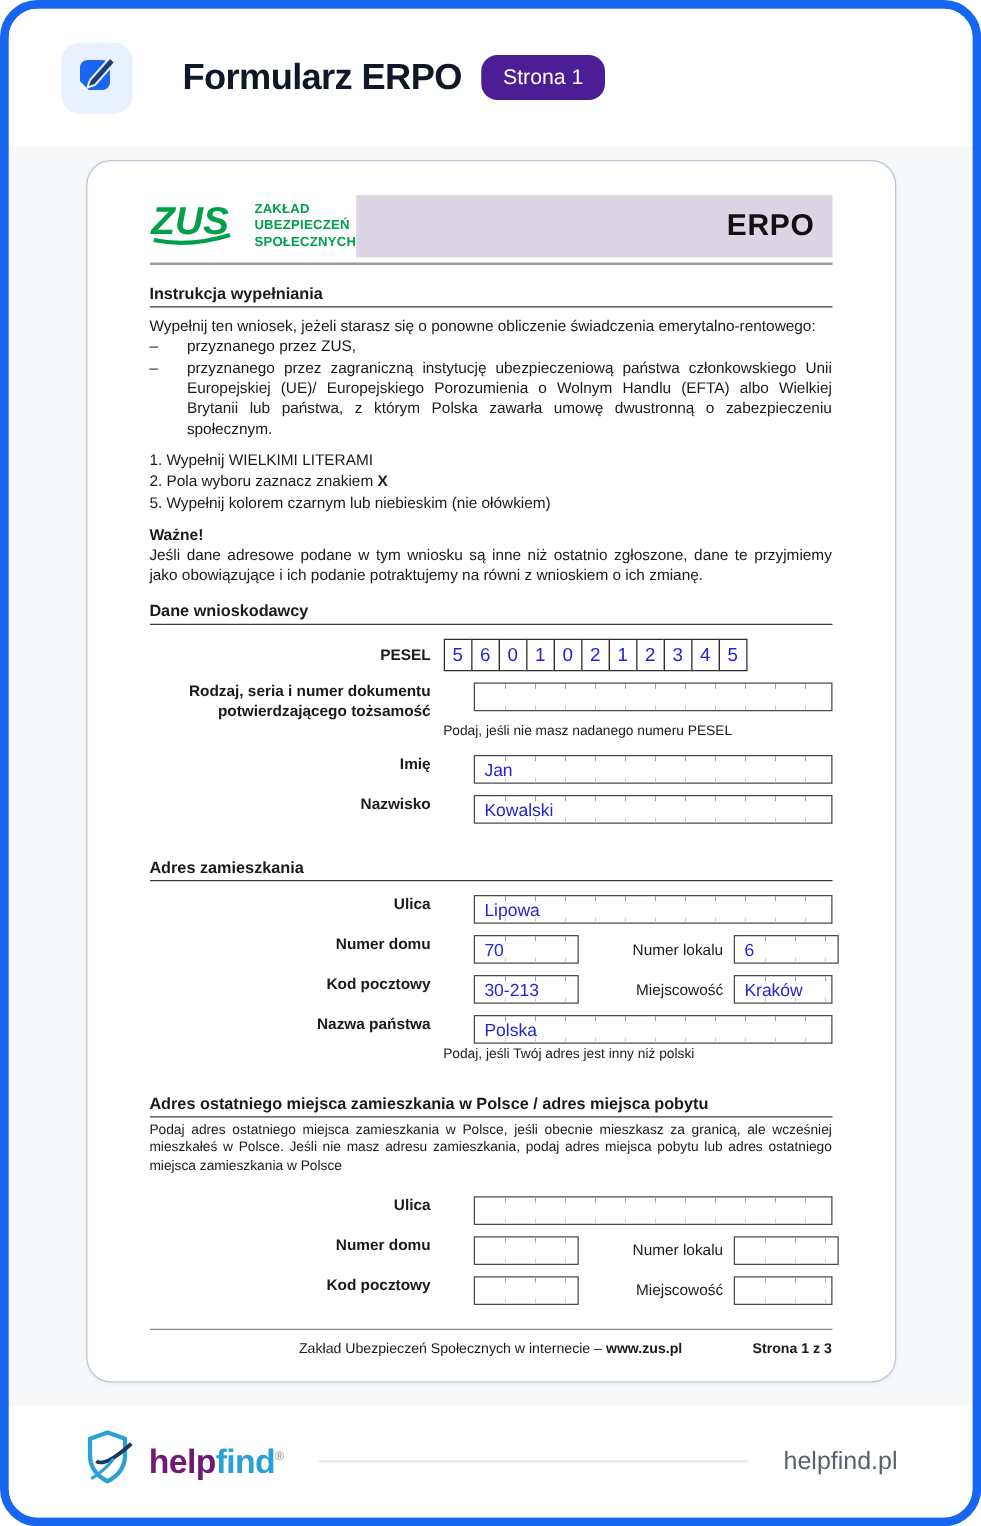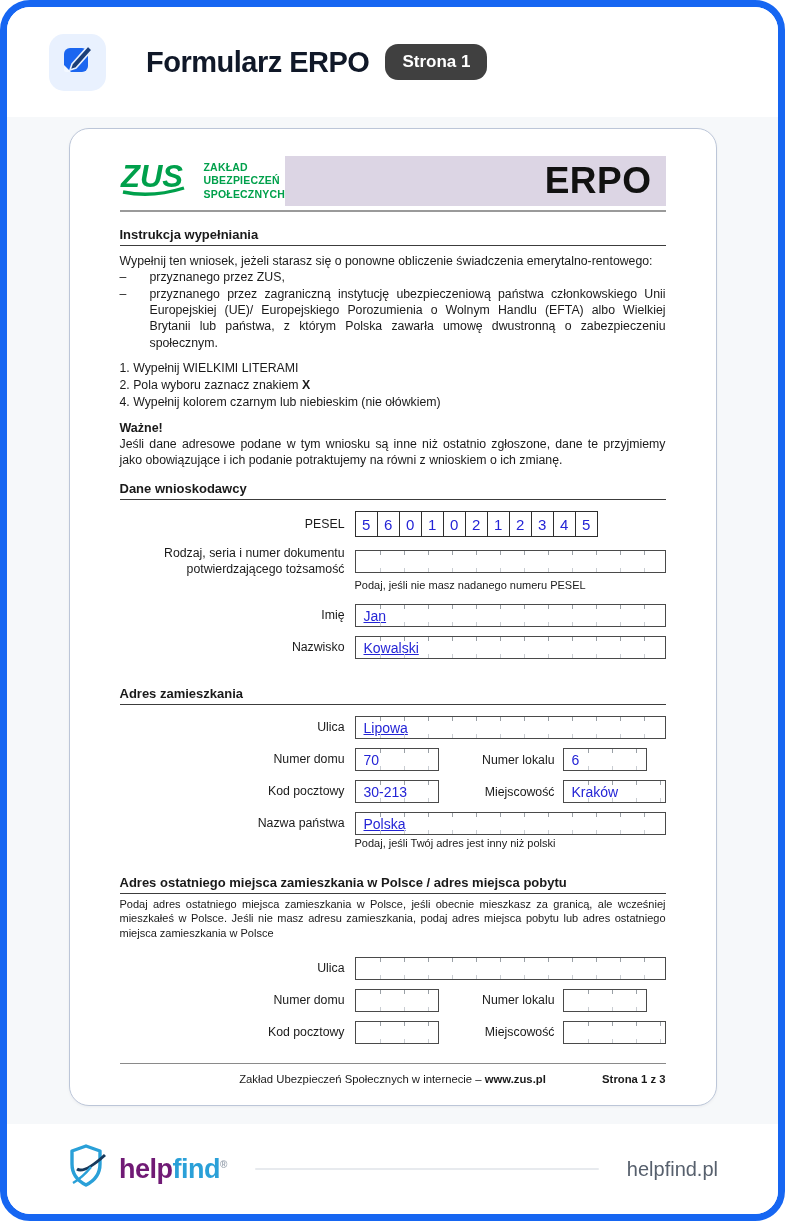--- a/index.html
+++ b/index.html
@@ -7,70 +7,70 @@
   body { font-family:"Liberation Sans", sans-serif; background:#ffffff; }
 
   .frame { width:785px; height:1221px; border:7px solid #1666f2; border-radius:30px;
            background:#ffffff; overflow:hidden; display:flex; flex-direction:column; }
 
   
   .app-header { height:110px; display:flex; align-items:center; padding:0 42px; background:#ffffff; }
   .icon-tile { width:57px; height:57px; border-radius:15px; background:#e9f1fe;
                display:flex; align-items:center; justify-content:center; }
   .app-title { font-size:29px; font-weight:bold; color:#101828; letter-spacing:-0.5px; margin-left:40px; }
-  .page-badge { margin-left:16px; background:#404040; color:#ffffff; font-weight:bold;
+  .page-badge { margin-left:16px; background:#4c1d95; color:#ffffff; font-weight:normal;
                 font-size:17px; padding:8px 17px; border-radius:13px; }
 
   
   .band { height:1007px; background:#f6f8fa; display:flex; justify-content:center; }
   .doc-card { margin-top:11px; width:648px; height:978px; background:#ffffff;
               border:1px solid #bcc6d8; border-radius:20px;
               box-shadow:0 1px 3px rgba(16,24,40,.05);
               padding:27px 50px 20px 50px; display:flex; flex-direction:column;
               color:#1a1a1a; }
 
   
   .masthead { display:flex; align-items:stretch; height:50px; }
   .zus-logo { display:flex; align-items:center; width:165px; flex:none; }
   .zus-divider { width:2px; background:#9fd6b4; margin:3px 10px 3px 6px; }
   .zus-org { color:#00a04b; font-size:10.5px; font-weight:bold; line-height:1.3; letter-spacing:.2px; }
   .erpo-bar { flex:1; background:#dcd5e4; display:flex; align-items:center; justify-content:flex-end;
               padding-right:14px; }
-  .erpo-code { font-size:37px; font-weight:bold; color:#111; letter-spacing:.5px; }
+  .erpo-code { font-size:24px; font-weight:bold; color:#111; letter-spacing:.5px; }
   .masthead-rule { border:none; border-top:2px solid #9a9a9a; margin-top:4px; }
 
   
   .doc-title { text-align:center; margin-top:13px; }
   .doc-title div { font-size:14.5px; font-weight:bold; line-height:1.55; }
 
   
   .sec { font-size:13px; font-weight:bold; padding-bottom:3px; border-bottom:1.5px solid #3c3c3c; }
   .sec-m { margin-top:15px; }
 
   .p  { font-size:12.3px; line-height:1.33; margin-top:7px; text-align:justify; }
   .bullet { display:flex; font-size:12.3px; line-height:1.33; }
   .bullet .dash { width:14px; flex:none; }
   .bullet .btxt { flex:1; text-align:justify;margin-left:16px; }
   .numlist { margin-top:9px; font-size:12.3px; line-height:1.4; }
   .bold { font-weight:bold; }
   .imp-h { font-size:12.5px; font-weight:bold; margin-top:9px; }
   .sec-hint { font-size:11px; line-height:1.3; margin-top:3px; text-align:justify; color:#1a1a1a; }
 
   
-  .frow { display:flex; align-items:center; margin-top:9px; }
-  .flabel { width:225px; margin-right:10px; text-align:right; font-size:12.3px; line-height:1.25; flex:none; }
+  .frow { display:flex; align-items:flex-start; margin-top:9px;gap:24px; }
+  .flabel { width:225px; margin-right:10px; text-align:right; font-size:12.3px; line-height:1.25; flex:none;font-weight:bold; }
   .ffield { flex:1; display:flex; align-items:center; }
   .ibox { position:relative; height:23px; border:1px solid #4a4a4a; background:#fff;
           display:flex; align-items:center; padding-left:8px;
           color:#2424d6; font-size:14px; }
   .ibox::before { content:""; position:absolute; top:0; left:24px; right:0; height:4px;
           background-image:repeating-linear-gradient(to right,#9aa0a6 0 1px,transparent 1px 24px); }
   .ibox::after  { content:""; position:absolute; bottom:0; left:24px; right:0; height:4px;
           background-image:repeating-linear-gradient(to right,#c9cdd2 0 1px,transparent 1px 24px); }
-  .w-full { flex:1;text-decoration:underline; }
+  .w-full { flex:1; }
   .w-small { width:84px; flex:none; }
   .w-med { flex:1; }
   .lbl2 { width:102px; text-align:right; padding-right:8px; font-size:12.3px; flex:none; margin-left:22px; }
   .fhint { margin-left:235px; font-size:11px; margin-top:2px; }
 
   
   .pesel-row { display:flex; align-items:center; margin-top:11px; }
   .pesel-cells { display:flex; }
   .pcell { width:23.5px; height:26px; border:1.5px solid #2e2e2e; margin-left:-1.5px;
            display:flex; align-items:center; justify-content:center;
@@ -142,21 +142,21 @@
         <span class="dash">–</span>
         <span class="btxt">przyznanego przez ZUS,</span>
       </div>
       <div class="bullet">
         <span class="dash">–</span>
         <span class="btxt">przyznanego przez zagraniczną instytucję ubezpieczeniową państwa członkowskiego Unii Europejskiej (UE)/ Europejskiego Porozumienia o Wolnym Handlu (EFTA) albo Wielkiej Brytanii lub państwa, z którym Polska zawarła umowę dwustronną o zabezpieczeniu społecznym.</span>
       </div>
       <div class="numlist">
         <div>1. Wypełnij WIELKIMI LITERAMI</div>
         <div><span>2. Pola wyboru zaznacz znakiem </span><span class="bold">X</span></div>
-        <div>4. Wypełnij kolorem czarnym lub niebieskim (nie ołówkiem)</div>
+        <div>5. Wypełnij kolorem czarnym lub niebieskim (nie ołówkiem)</div>
       </div>
       <div class="imp-h">Ważne!</div>
       <div class="p" style="margin-top:1px">Jeśli dane adresowe podane w tym wniosku są inne niż ostatnio zgłoszone, dane te przyjmiemy jako obowiązujące i ich podanie potraktujemy na równi z wnioskiem o ich zmianę.</div>
 
       <div class="sec" style="margin-top:13px">Dane wnioskodawcy</div>
 
       <div class="pesel-row">
         <div class="flabel">PESEL</div>
         <div class="pesel-cells">
           <div class="pcell">5</div>

